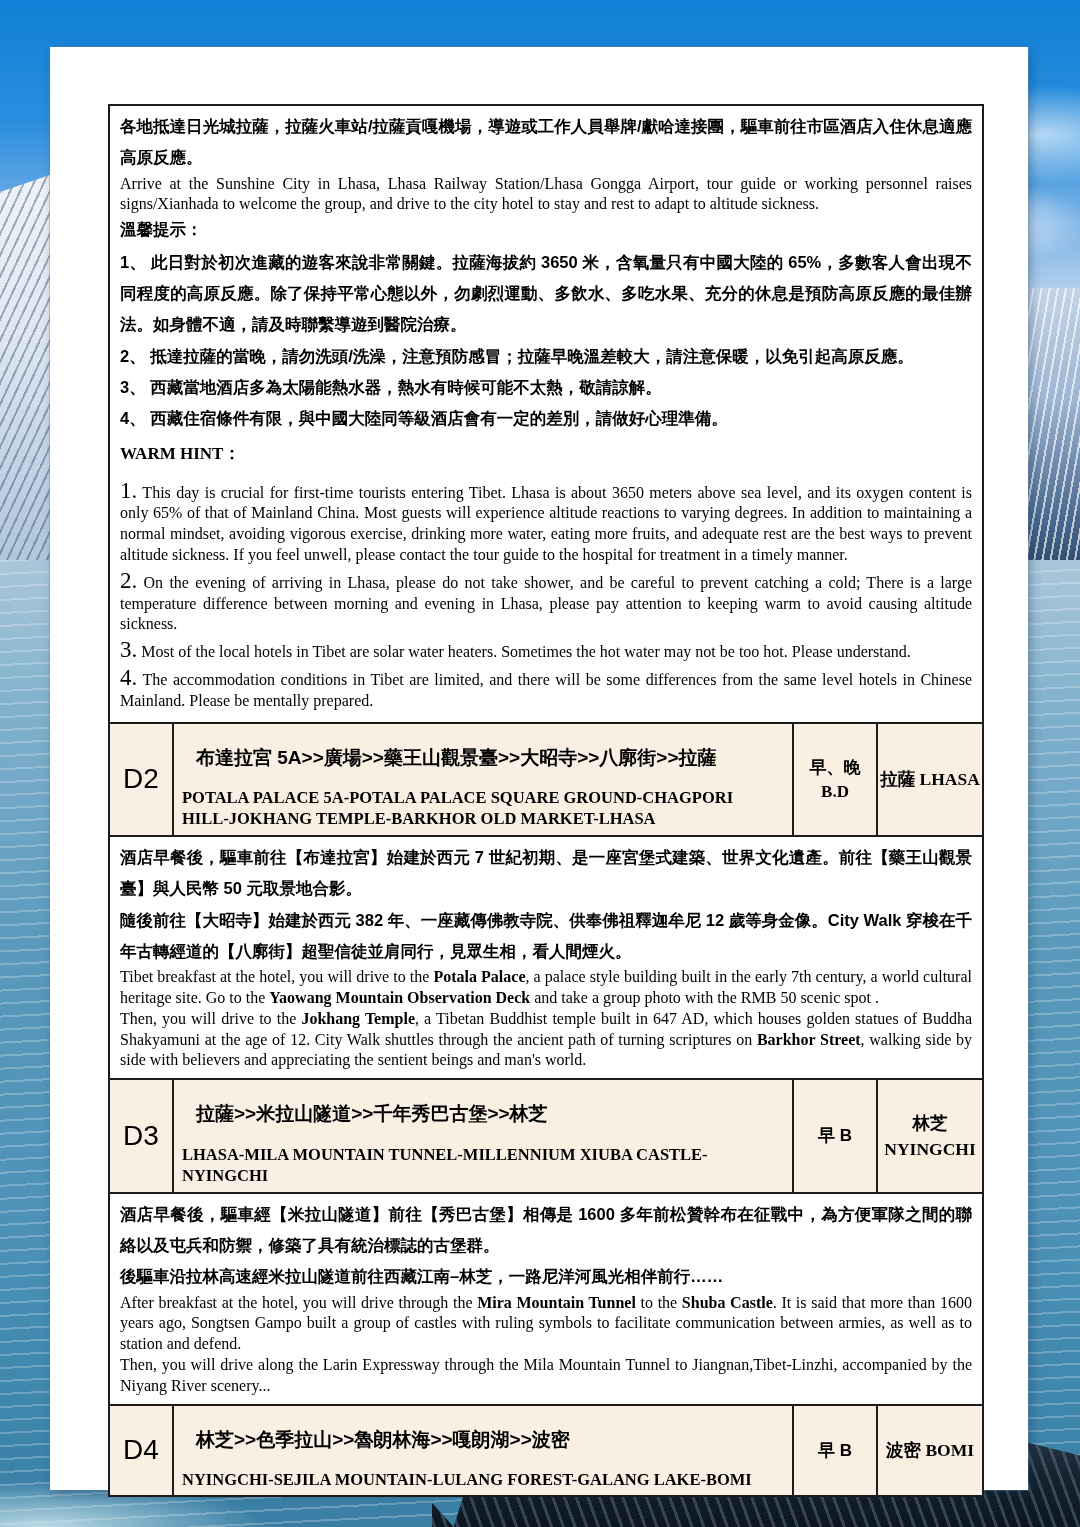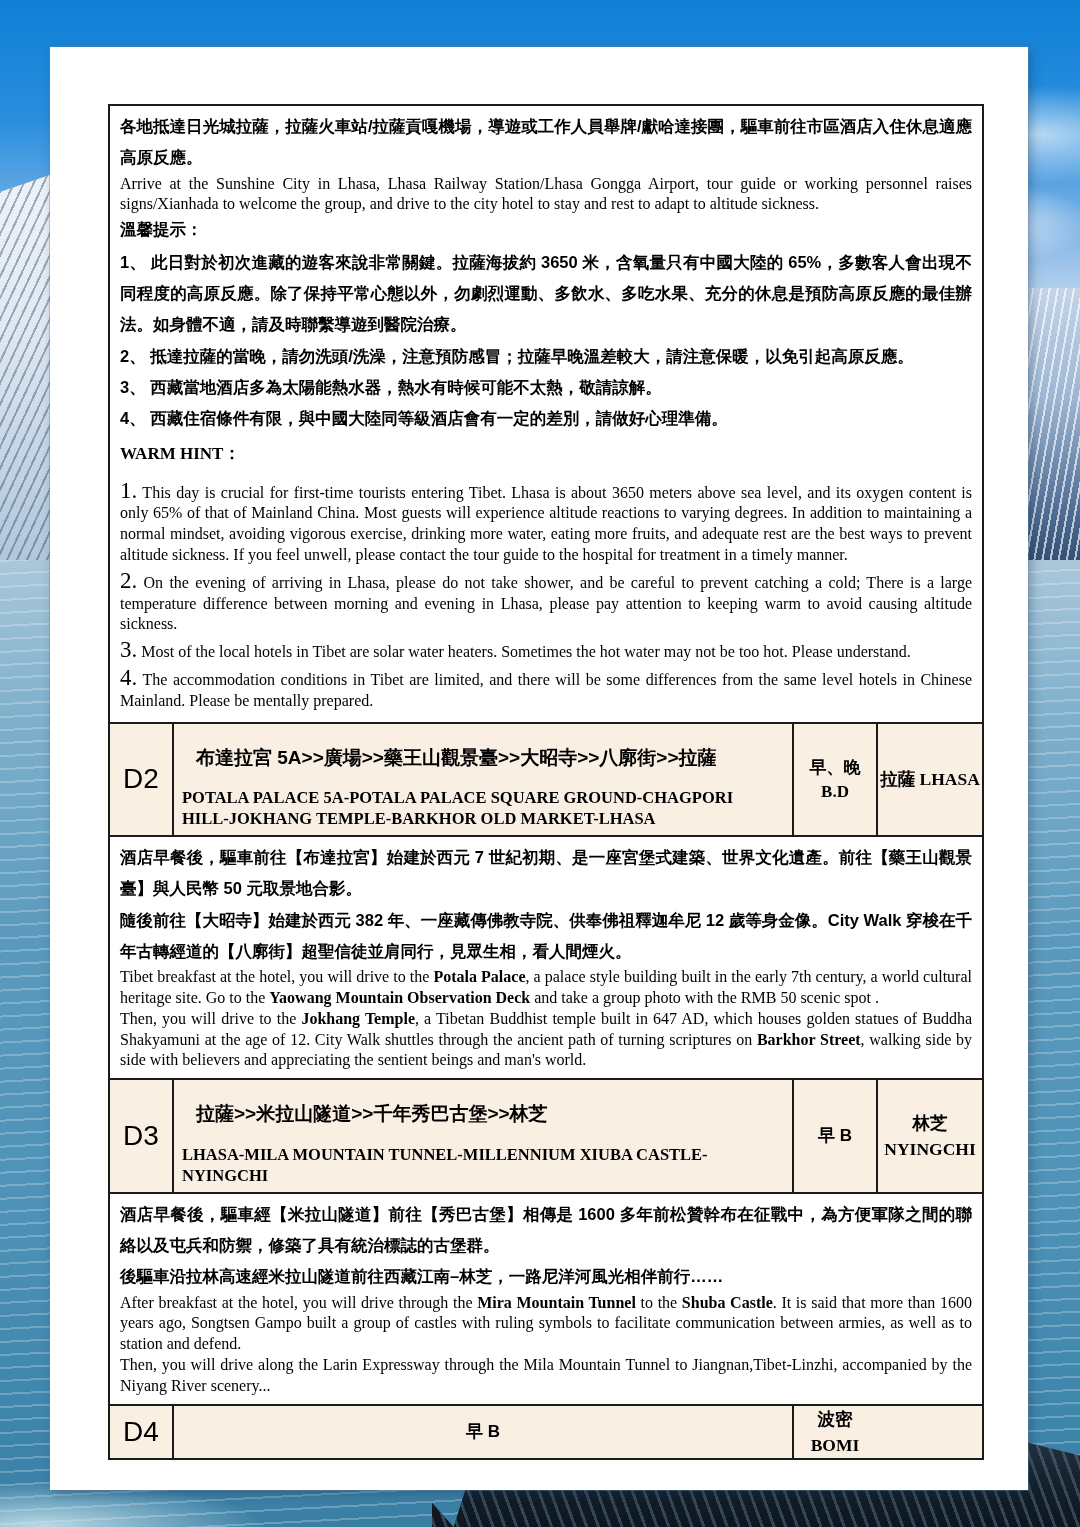--- a/index.html
+++ b/index.html
@@ -138,20 +138,24 @@
 
     <div class="sec">
       <p class="cn">酒店早餐後，驅車經【米拉山隧道】前往【秀巴古堡】相傳是 1600 多年前松贊幹布在征戰中，為方便軍隊之間的聯絡以及屯兵和防禦，修築了具有統治標誌的古堡群。</p>
       <p class="cn">後驅車沿拉林高速經米拉山隧道前往西藏江南–林芝，一路尼洋河風光相伴前行……</p>
       <p class="en"><span>After breakfast at the hotel, you will drive through the </span><span class="b">Mira Mountain Tunnel</span><span> to the </span><span class="b">Shuba Castle</span><span>. It is said that more than 1600 years ago, Songtsen Gampo built a group of castles with ruling symbols to facilitate communication between armies, as well as to station and defend.</span></p>
       <p class="en"><span>Then, you will drive along the Larin Expressway through the Mila Mountain Tunnel to Jiangnan,Tibet-Linzhi, accompanied by the Niyang River scenery...</span></p>
     </div>
 
     <div class="day-row" style="border-bottom:none;">
       <div class="day-cell">D4</div>
+      <div class="route-cell">
+        <p class="route-cn">林芝&gt;&gt;色季拉山&gt;&gt;魯朗林海&gt;&gt;嘎朗湖&gt;&gt;波密</p>
+        <p class="route-en">NYINGCHI-SEJILA MOUNTAIN-LULANG FOREST-GALANG LAKE-BOMI</p>
+      </div>
       <div class="meals-cell">
         <span class="meals-cn">早 B</span>
         <span class="meals-en"></span>
       </div>
       <div class="dest-cell">
         <span class="dest">波密 BOMI</span>
       </div>
     </div>
 
   </div>

